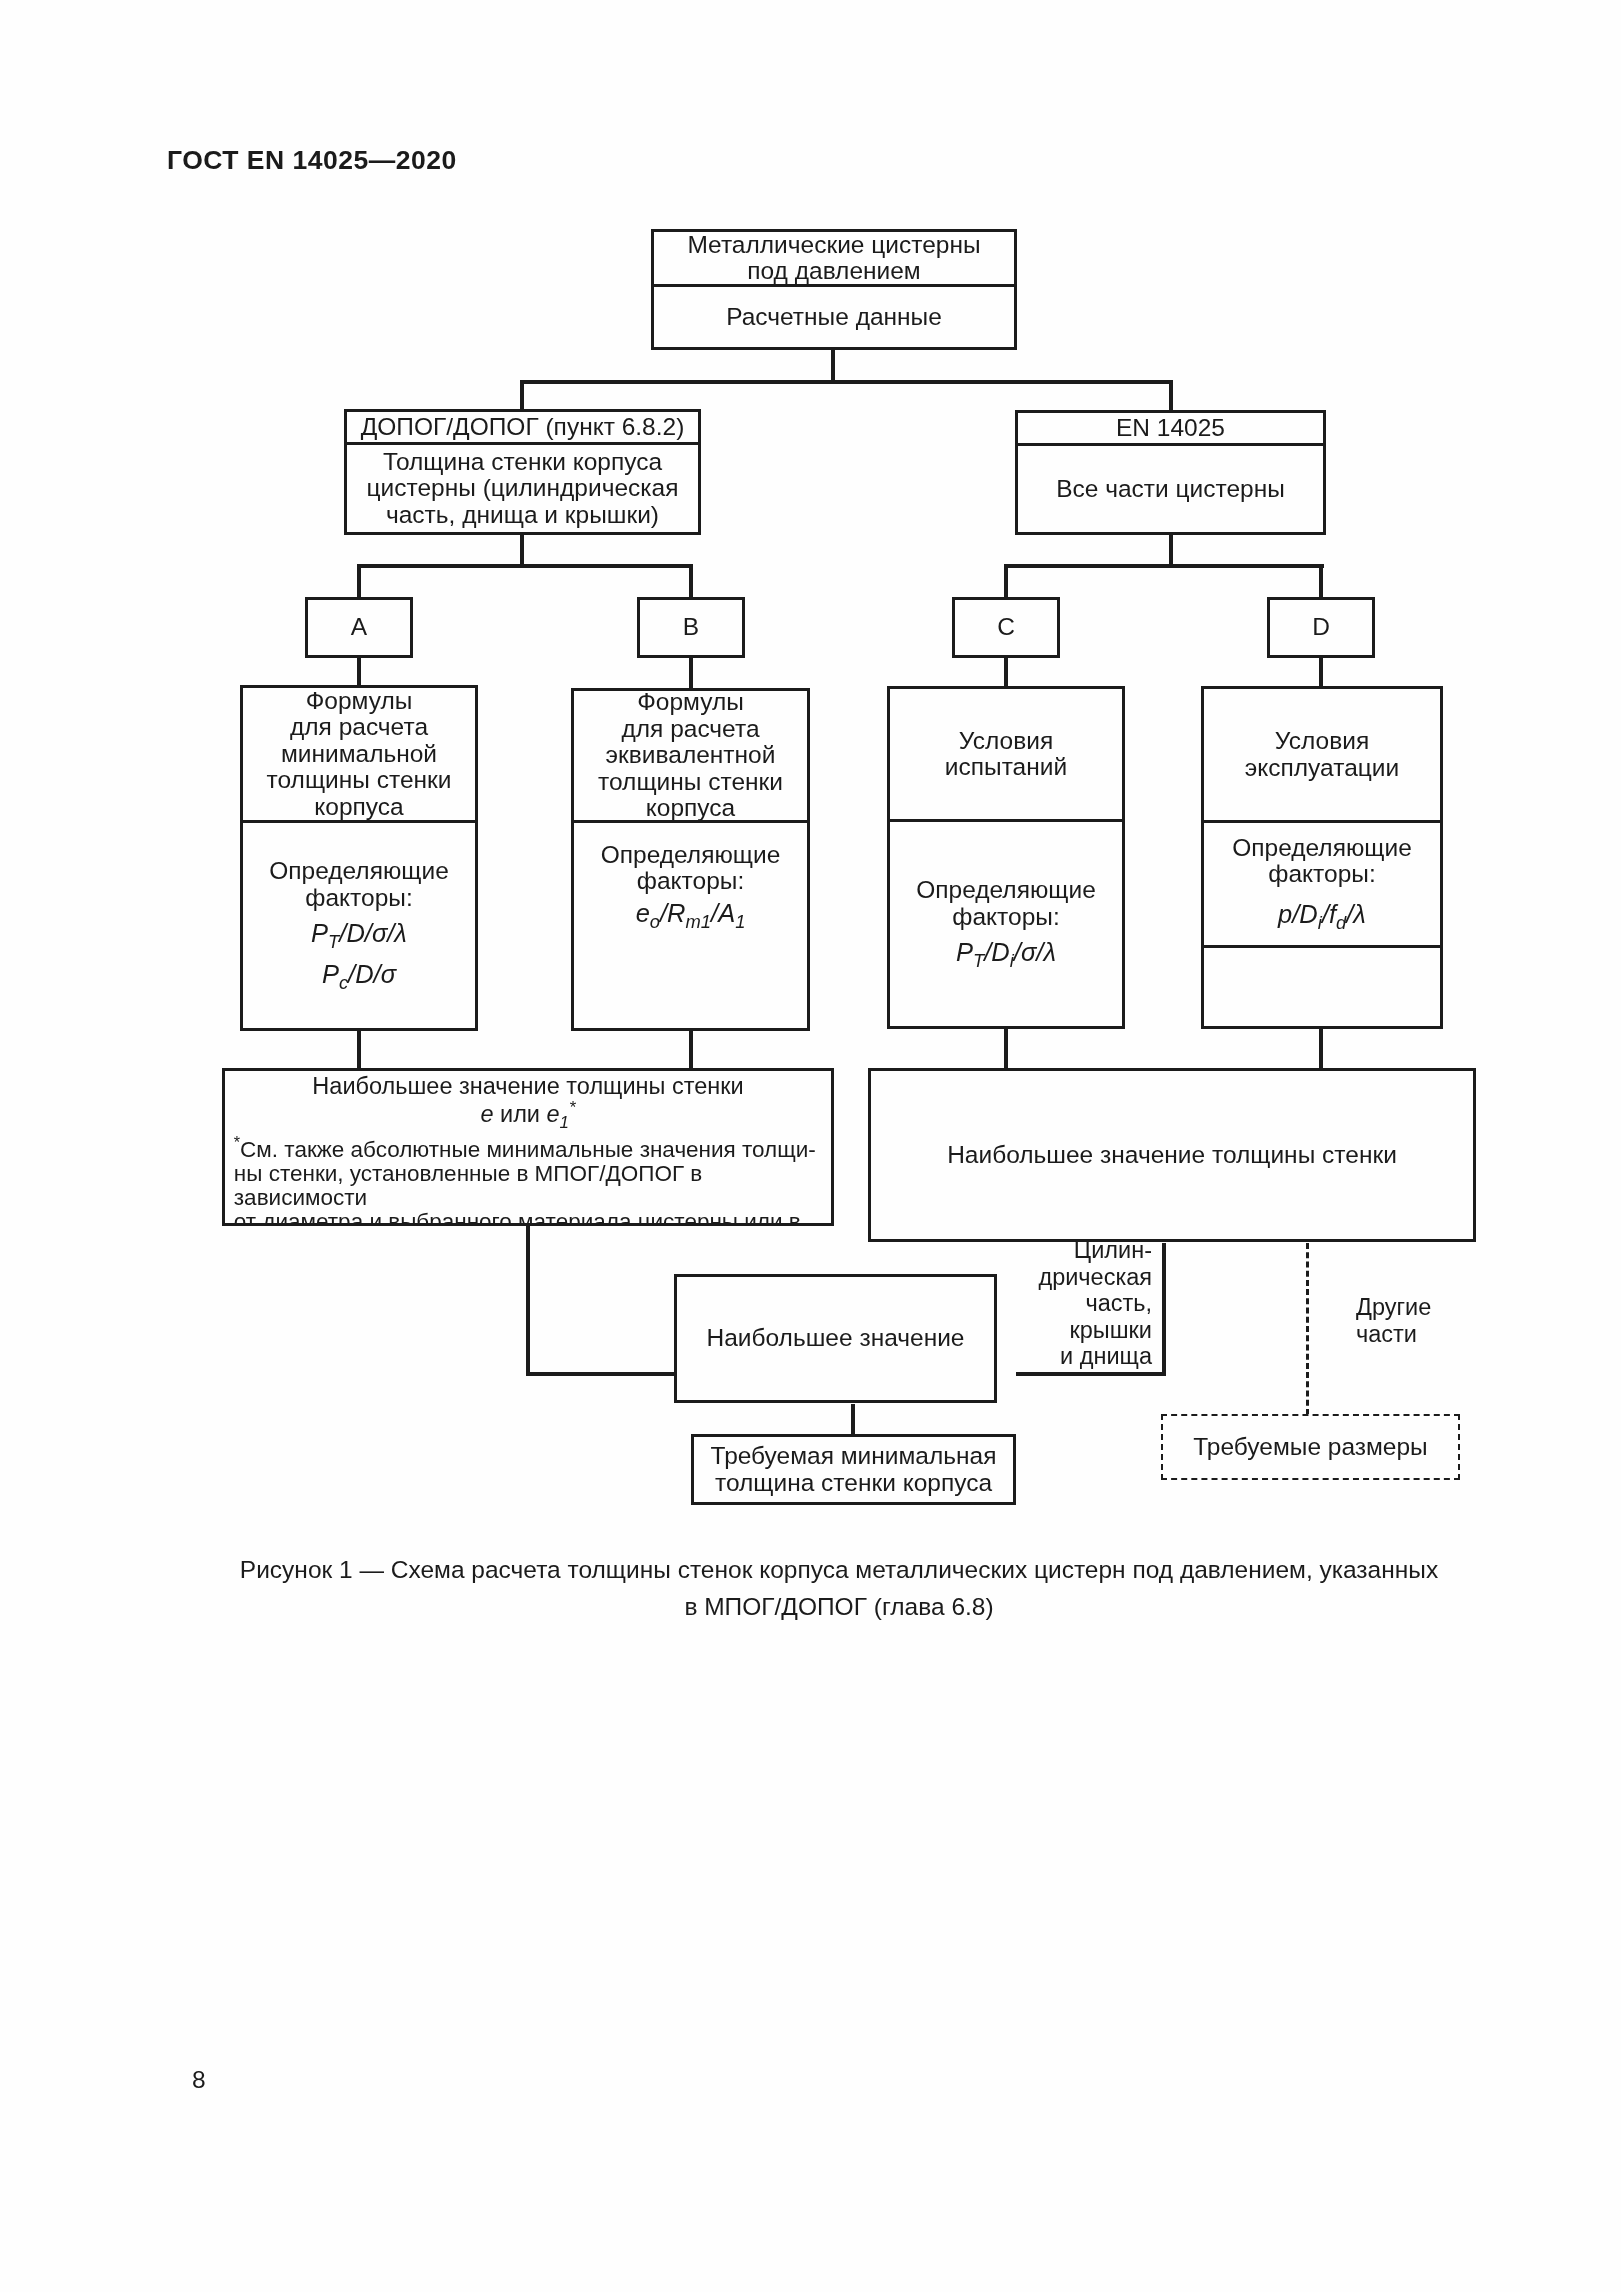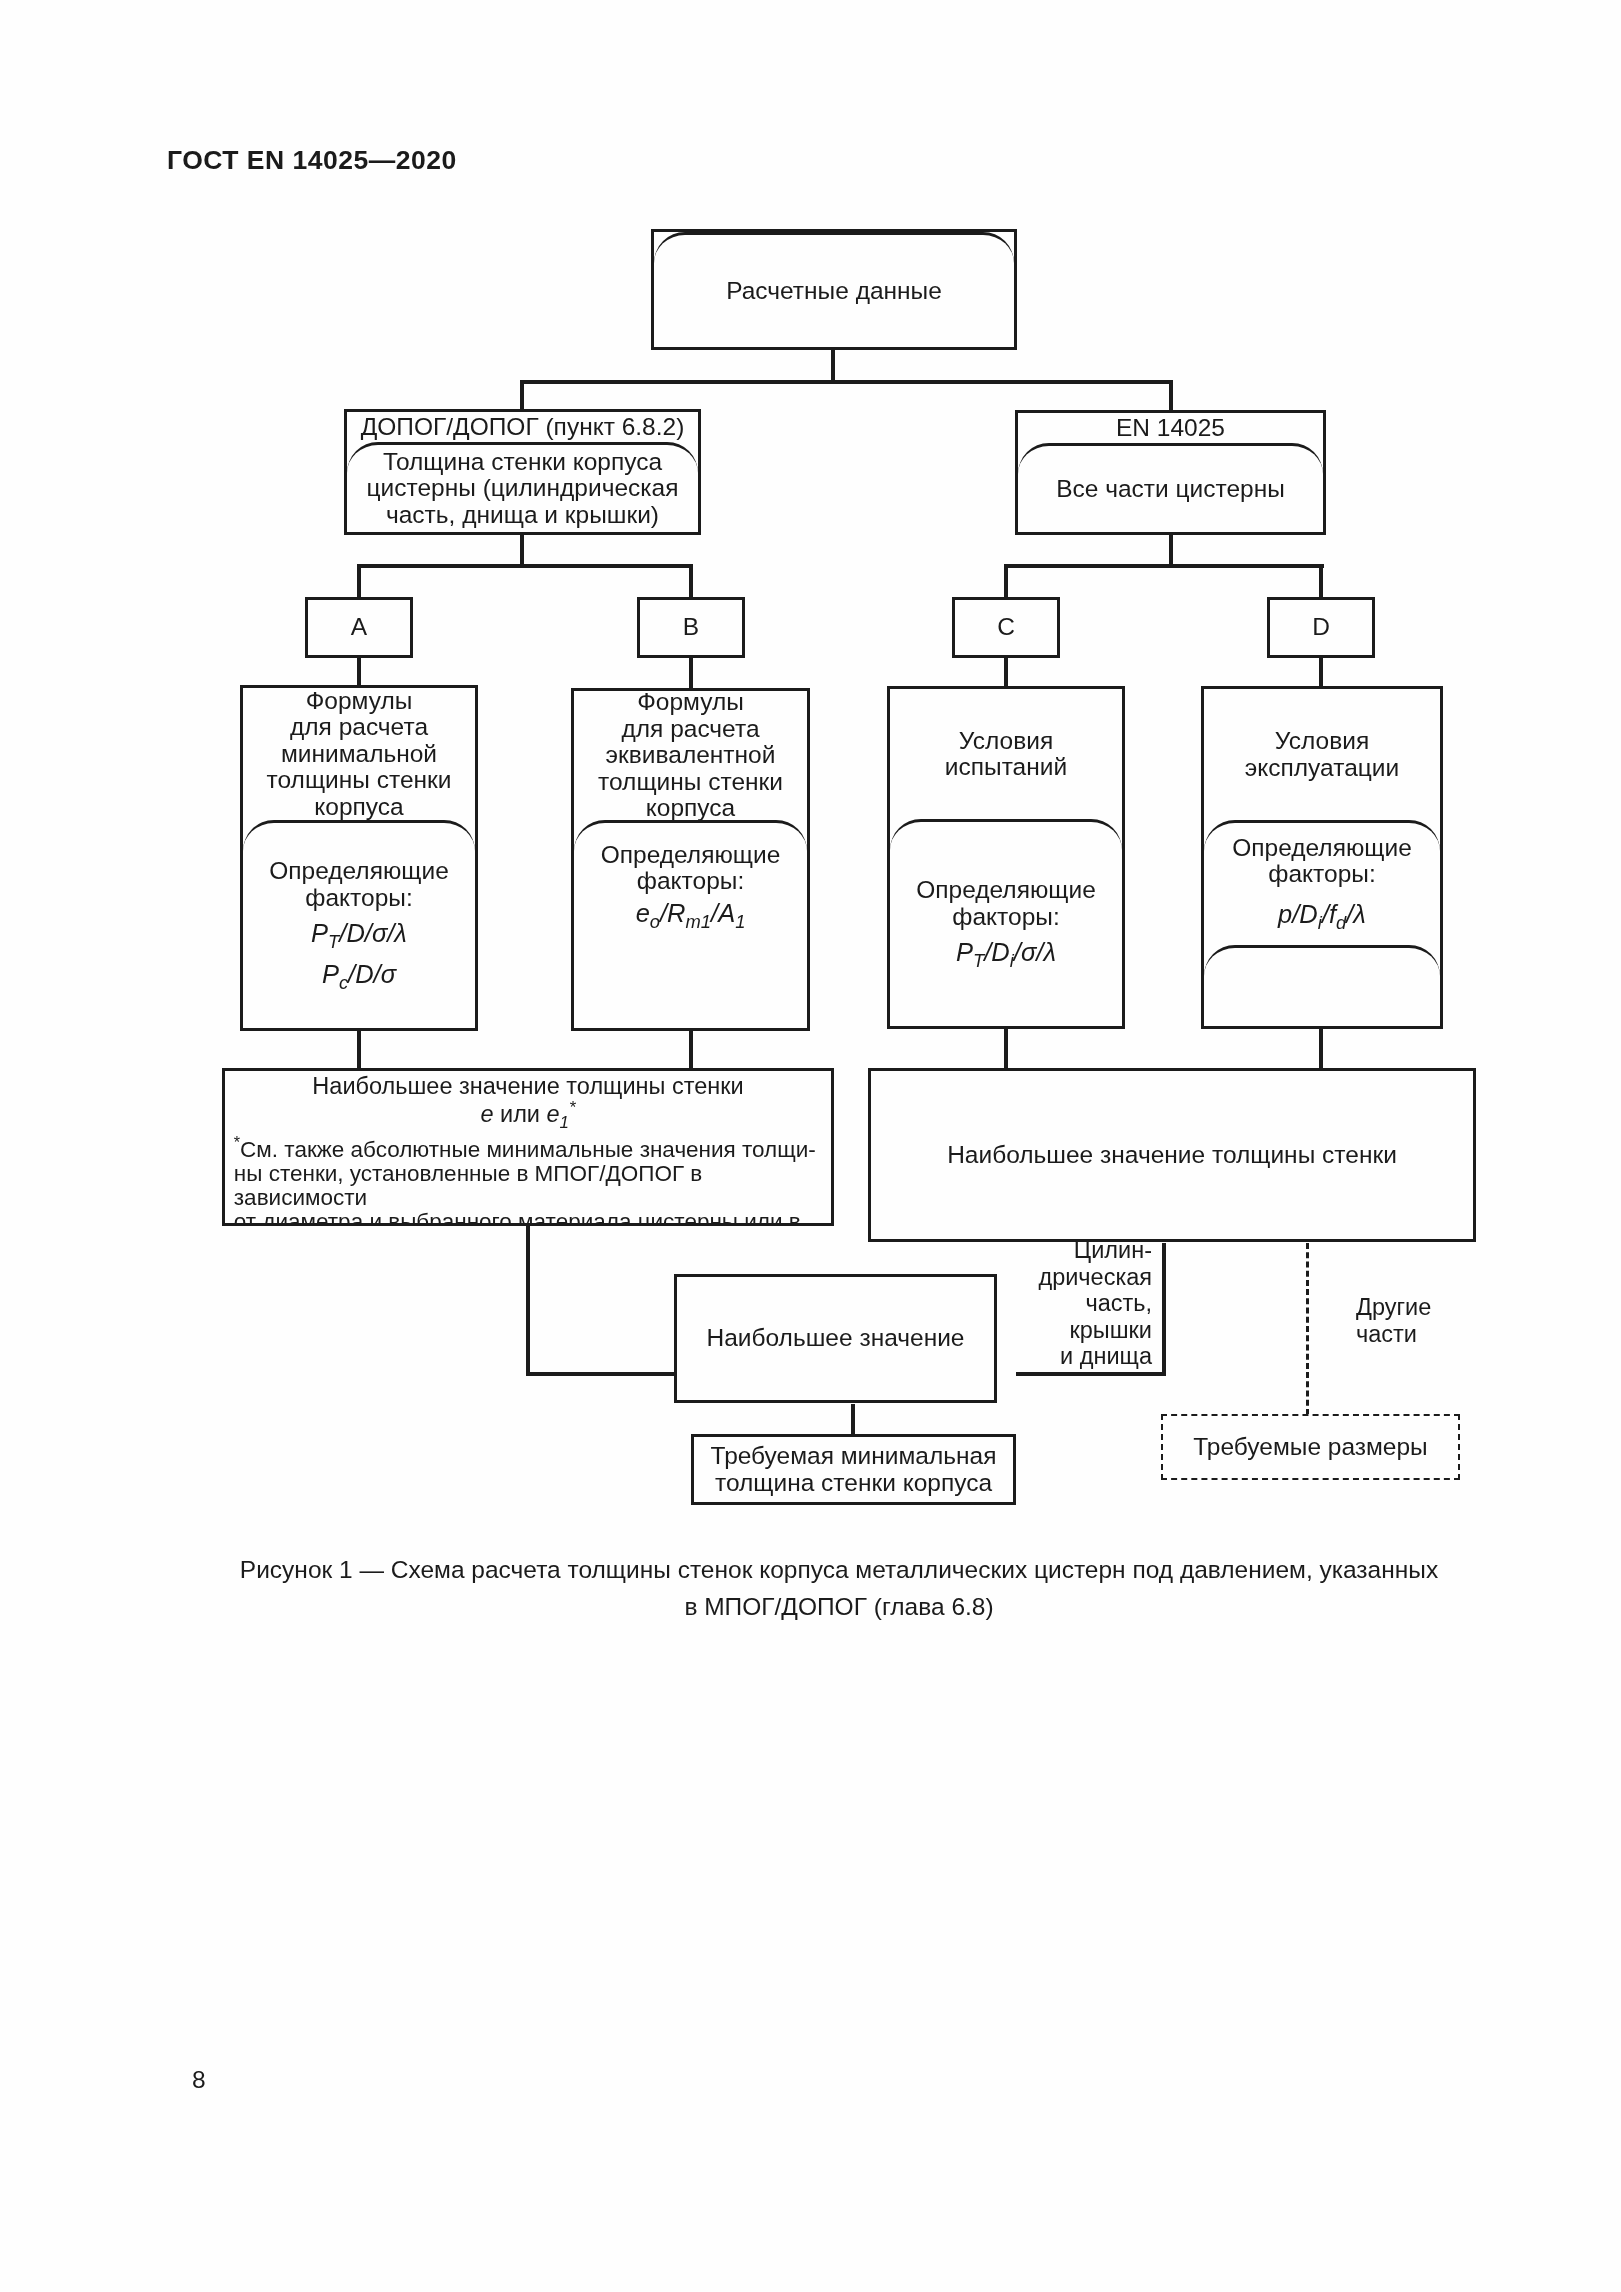--- a/index.html
+++ b/index.html
@@ -9,21 +9,21 @@
   }
   .hdr{position:absolute;font-weight:bold;font-size:26.5px;letter-spacing:0.5px;}
   .pagenum{position:absolute;font-size:24.5px;}
   .box{position:absolute;border:3.9px solid #1b1b1b;background:#fefefe;
        box-sizing:border-box;display:flex;flex-direction:column;overflow:hidden;}
   .box.dashed{border:2.9px dashed #1b1b1b;}
   .sec{flex:1 1 auto;display:flex;flex-direction:column;align-items:center;justify-content:center;
        text-align:center;white-space:pre-line;font-size:24.5px;line-height:1.08;
        padding:1px 5.9px;box-sizing:border-box;}
   .sec.fixed{flex:0 0 auto;}
-  .sec.rule{border-top:3.9px solid #1b1b1b;border-radius:31px;}
+  .sec.rule{border-top:3.9px solid #1b1b1b;}
   .vline{position:absolute;width:3.9px;background:#1b1b1b;}
   .hline{position:absolute;height:3.9px;background:#1b1b1b;}
   .vdash{position:absolute;width:0;border-left:3.9px dashed #1b1b1b;}
   .formula{font-size:25.5px;margin-top:8.8px;white-space:nowrap;}
   .formula .it{font-style:italic;}
   .formula sub,.formula sup{font-style:italic;}
   sub{font-size:0.72em;}
   sup{font-size:0.72em;}
   .wl-title{font-size:23.5px;line-height:1.12;}
   .wl-formula{font-size:23.5px;margin-top:0;}
@@ -36,20 +36,22 @@
 </head>
 <body>
 
 <div id="page">
 
   <div class="hdr" style="left:167px;top:145px;">ГОСТ EN 14025—2020</div>
 
   <div>
 
     <div class="box" style="left:651px;top:229px;width:366px;height:121px;">
+      <div class="sec fixed" style="height:52px;">Металлические цистерны
+под давлением</div>
       <div class="sec rule">Расчетные данные</div>
     </div>
 
     <div class="vline" style="left:831px;top:350px;height:32px;"></div>
     <div class="hline" style="left:520px;top:380px;width:653px;"></div>
     <div class="vline" style="left:520px;top:382px;height:27.4px;"></div>
     <div class="vline" style="left:1169px;top:382px;height:28px;"></div>
 
     <div class="box" style="left:344px;top:409px;width:357px;height:126px;">
       <div class="sec fixed" style="height:30px;padding-top:0;padding-bottom:0;">ДОПОГ/ДОПОГ (пункт 6.8.2)</div>

